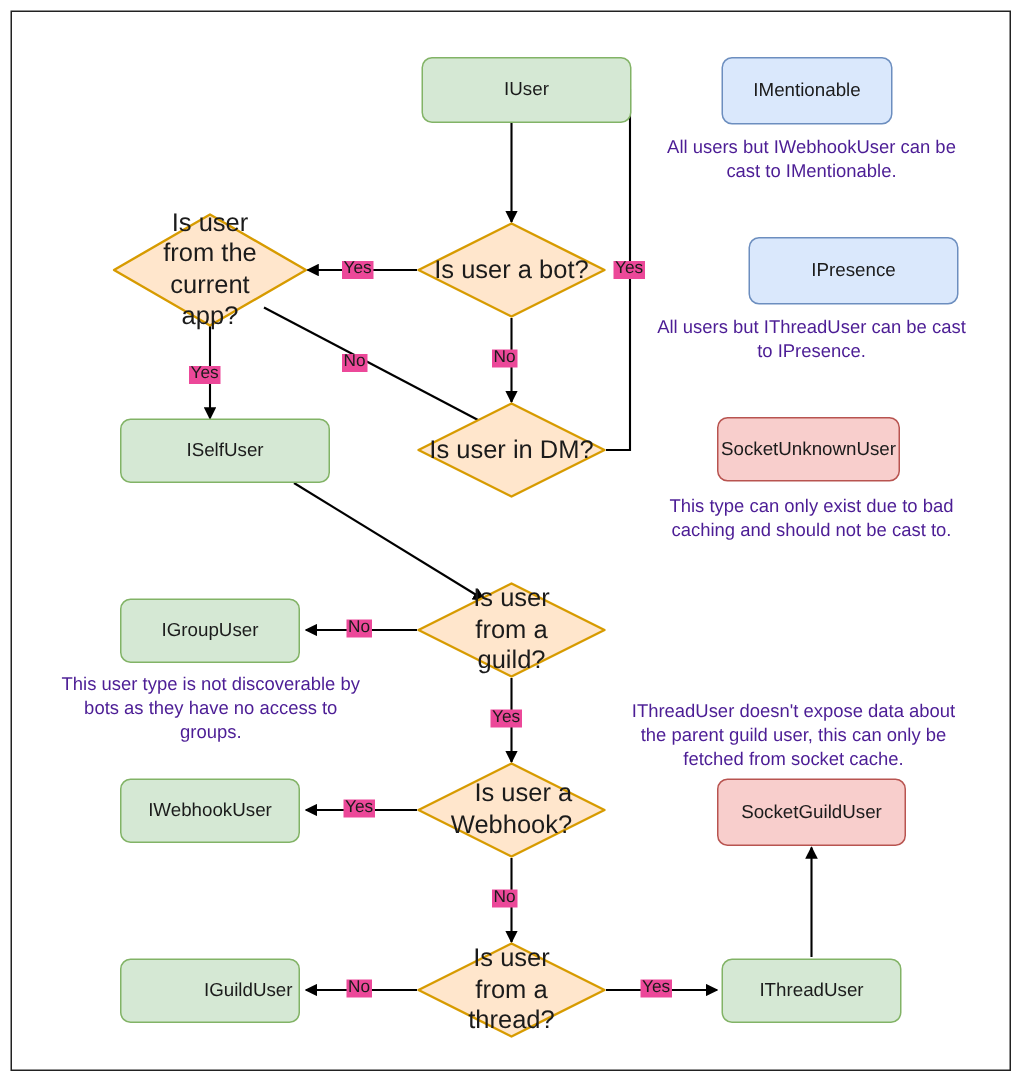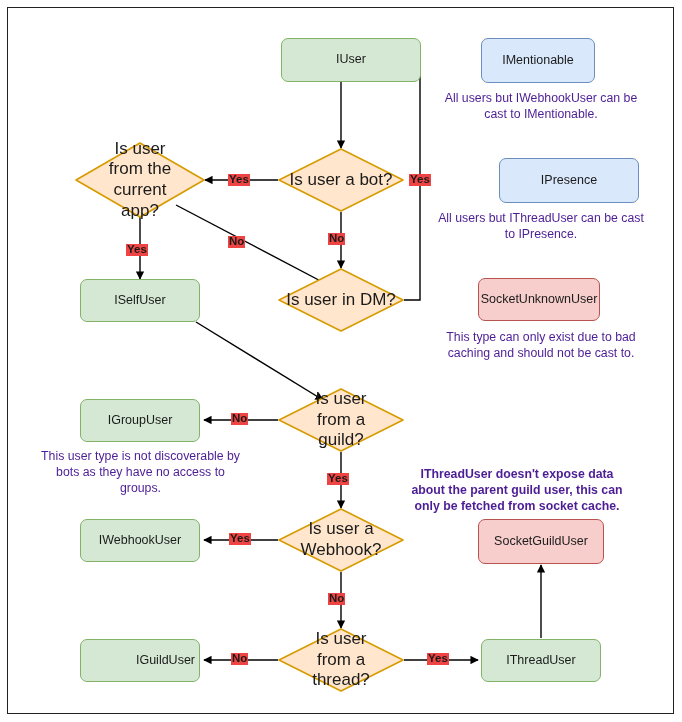--- a/index.html
+++ b/index.html
@@ -68,25 +68,24 @@
     position: absolute;
     text-align: center;
     font-size: 12.3px;
     color: #4c1d95;
     line-height: 1.32;
   }
   .edgelabel {
     position: absolute;
     font-size: 11.5px;
     color: #1b1b1b;
-    background: #ef4444;
+    background: #ec4899;
     padding: 0 1px;
     white-space: nowrap;
     line-height: 1;
-    font-weight: bold;
   }
 </style>
 </head>
 <body>
 
 <div id="canvas">
 
   <div id="frame"></div>
 
   <svg id="wires" viewBox="0 0 682 722" xmlns="http://www.w3.org/2000/svg">
@@ -124,21 +123,21 @@
       <path d="M 541 638 L 541 565"></path>
 
       <path d="M 404 300 L 420 300 L 420 60 L 404 60"></path>
     </g>
   </svg>
 
   <div class="node green" style="left:281px; top:38px; width:140px; height:44px;">
     <span>IUser</span>
   </div>
 
-  <div class="node green" style="left:80px; top:279px; width:120px; height:43px;text-align:right;">
+  <div class="node green" style="left:80px; top:279px; width:140px; height:43px;text-align:right;">
     <span>ISelfUser</span>
   </div>
 
   <div class="node green" style="left:80px; top:399px; width:120px; height:43px;">
     <span>IGroupUser</span>
   </div>
 
   <div class="node green" style="left:80px; top:519px; width:120px; height:43px;">
     <span>IWebhookUser</span>
   </div>
@@ -192,21 +191,21 @@
     <svg class="dshape" viewBox="0 0 126 64" preserveAspectRatio="none">
       <polygon points="63,1 125,32 63,63 1,32" fill="#ffe6cc" stroke="#d79b00" stroke-width="1.6" stroke-linejoin="round"></polygon>
     </svg>
     <div class="dlabel" style="padding:0 22px;">Is user from a guild?</div>
   </div>
 
   <div class="diamond" style="left:278px; top:508px; width:126px; height:64px;">
     <svg class="dshape" viewBox="0 0 126 64" preserveAspectRatio="none">
       <polygon points="63,1 125,32 63,63 1,32" fill="#ffe6cc" stroke="#d79b00" stroke-width="1.6" stroke-linejoin="round"></polygon>
     </svg>
-    <div class="dlabel" style="padding:0 26px;">Is user a Webhook?</div>
+    <div class="dlabel" style="padding:0 26px;text-align:right;">Is user a Webhook?</div>
   </div>
 
   <div class="diamond" style="left:278px; top:628px; width:126px; height:64px;">
     <svg class="dshape" viewBox="0 0 126 64" preserveAspectRatio="none">
       <polygon points="63,1 125,32 63,63 1,32" fill="#ffe6cc" stroke="#d79b00" stroke-width="1.6" stroke-linejoin="round"></polygon>
     </svg>
     <div class="dlabel" style="padding:0 24px;text-align:center;">Is user from a thread?</div>
   </div>
 
   <div class="edgelabel" style="left:228px; top:174px;">Yes</div>
@@ -222,15 +221,15 @@
   <div class="edgelabel" style="left:427px; top:653px;">Yes</div>
 
   <div class="note" style="left:437px; top:90px; width:208px;">All users but IWebhookUser can be cast to IMentionable.</div>
 
   <div class="note" style="left:437px; top:210px; width:208px;">All users but IThreadUser can be cast to IPresence.</div>
 
   <div class="note" style="left:437px; top:329px; width:208px;">This type can only exist due to bad caching and should not be cast to.</div>
 
   <div class="note" style="left:38px; top:448px; width:205px;">This user type is not discoverable by bots as they have no access to groups.</div>
 
-  <div class="note" style="left:404px; top:466px; width:226px;font-weight:bold;">IThreadUser doesn't expose data about the parent guild user, this can only be fetched from socket cache.</div>
+  <div class="note" style="left:416px; top:466px; width:226px;">IThreadUser doesn't expose data about the parent guild user, this can only be fetched from socket cache.</div>
 
 </div>
 
 </body></html>

